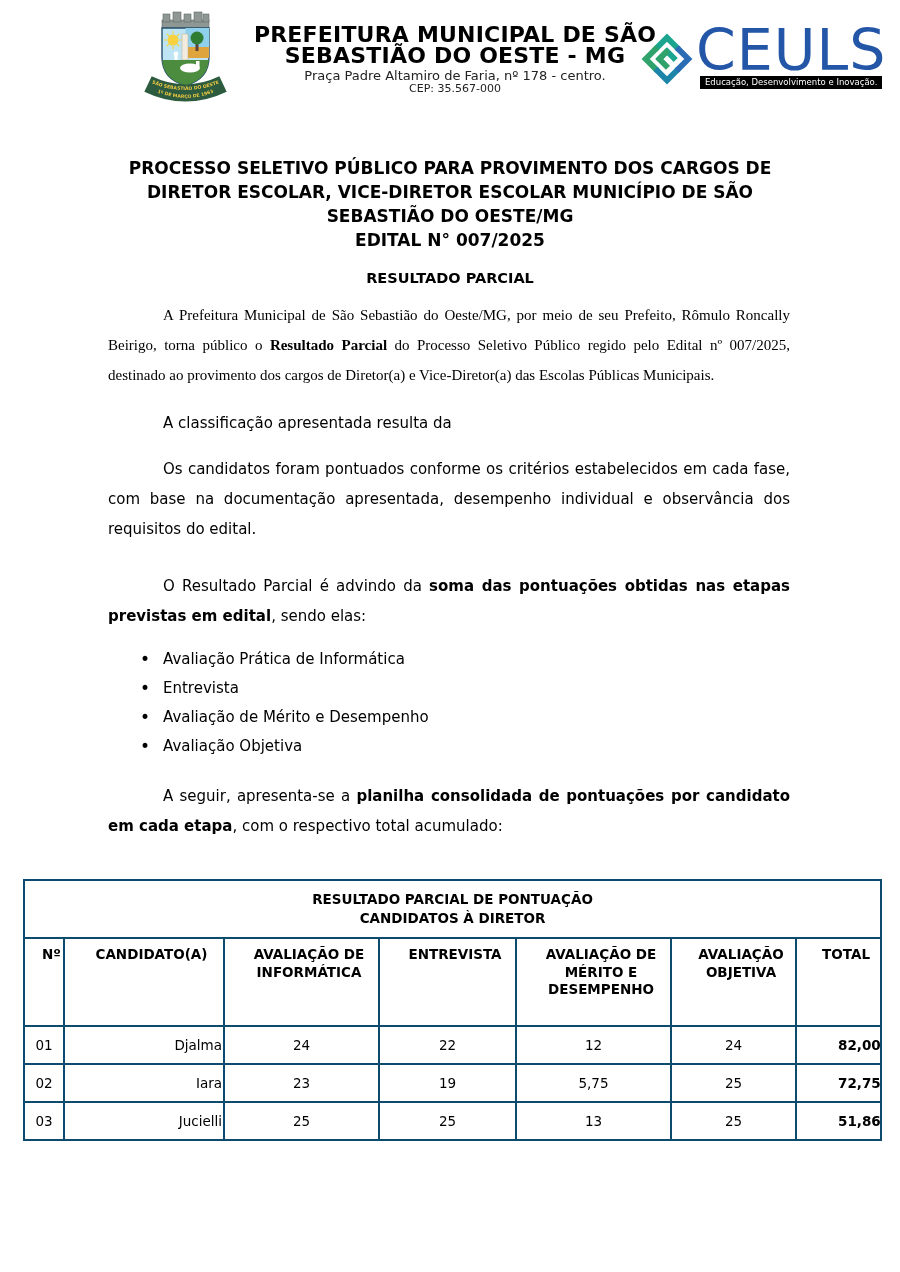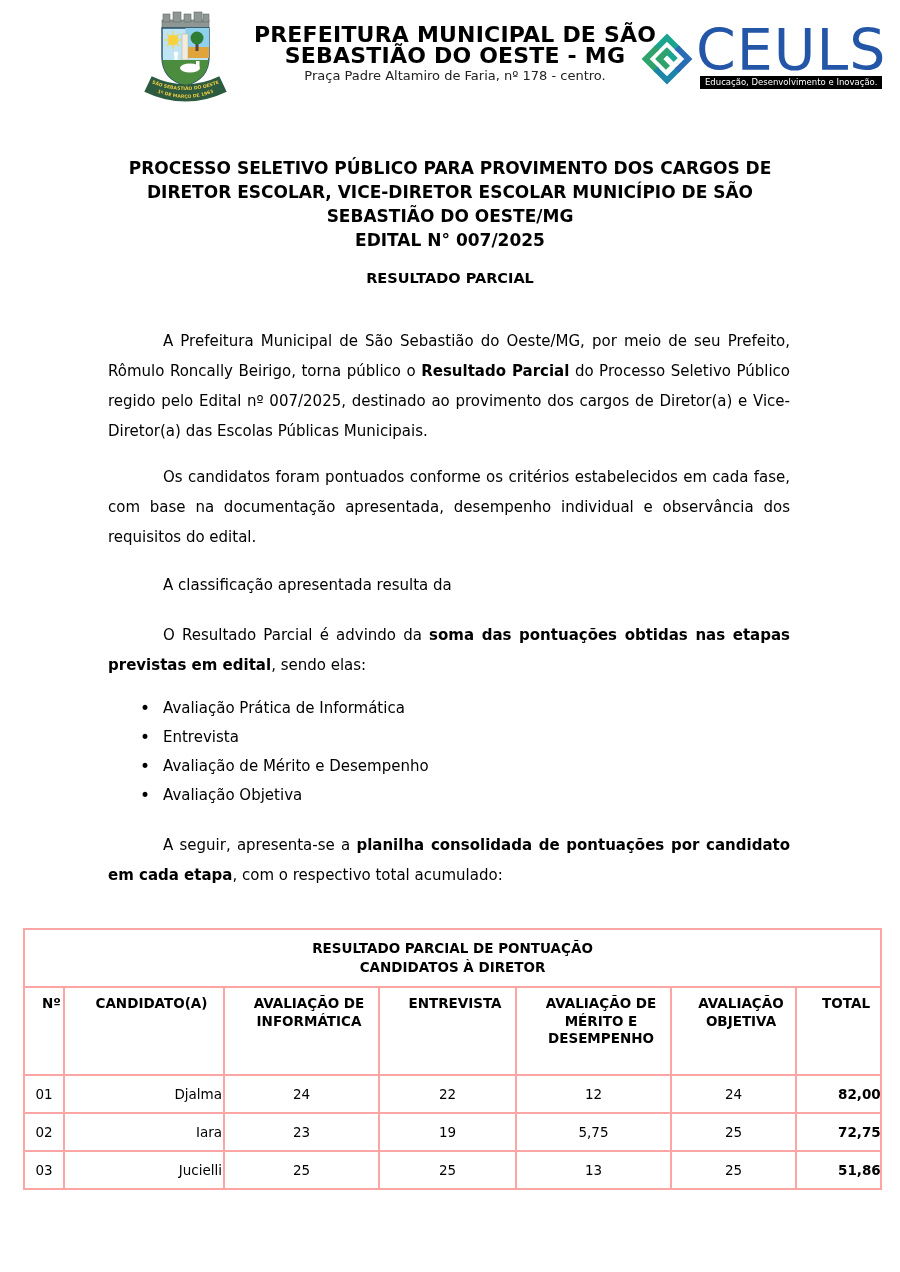--- a/index.html
+++ b/index.html
@@ -26,34 +26,34 @@
   .ceuls-tag{position:absolute;left:64px;top:50px;background:#000000;color:#fff;font-size:8.5px;line-height:11px;padding:1px 5px;white-space:nowrap;}
 
   
   .doc-title{margin:38px auto 0;width:690px;text-align:center;font-weight:bold;font-size:17px;line-height:24px;}
   .doc-title .edital{display:block;}
   .subtitle{margin-top:16px;text-align:center;font-weight:bold;font-size:14.5px;line-height:20px;}
 
   
   .bodytext{margin-left:108px;width:682px;font-size:15px;line-height:30px;text-align:justify;}
   .para{text-indent:55px;margin:0;}
-  .p1{margin-top:38px;}
+  .p1{margin-top:12px;font-family:Liberation Serif, serif;}
   .p2{margin-top:18px;}
   .p3{margin-top:16px;}
-  .p4{margin-top:20px;}
+  .p4{margin-top:27px;}
   .p5{margin-top:20px;}
   .b{font-weight:bold;}
 
   ul.bullets{margin:14px 0 0 55px;padding:0;list-style:none;}
   ul.bullets li{position:relative;line-height:29px;text-align:left;text-indent:0;}
   ul.bullets li::before{content:"•";position:absolute;left:-23px;top:0;font-size:17px;}
 
   
   table.results{border-collapse:collapse;table-layout:fixed;margin:38px 0 0 23px;width:857px;}
-  table.results th,table.results td{border:2px solid #fca5a5;font-size:13.5px;overflow:hidden;margin-top:32px;}
+  table.results th,table.results td{border:2px solid #0c4a6e;font-size:13.5px;overflow:hidden;margin-top:32px;}
   .t-title{height:54px;text-align:center;font-weight:bold;font-size:14px;line-height:19px;vertical-align:middle;}
   tr.colhead th{height:78px;vertical-align:top;padding-top:7px;text-align:center;font-weight:bold;line-height:17.5px;padding-left:16px;}
   tr.dat td{height:34px;text-align:center;vertical-align:middle;}
   tr.dat td.name{text-align:right;padding-left:3px;}
   tr.dat td.total{font-weight:bold;padding-left:41px;}
 </style>
 </head>
 <body>
 
 <div class="page">
@@ -114,20 +114,21 @@
       </text>
       <text font-size="4.6" fill="#ecc93f" font-weight="bold">
         <textPath href="#ribcurve2" startOffset="50%" text-anchor="middle">1º DE MARÇO DE 1963</textPath>
       </text>
     </svg>
 
     <div class="org-block">
       <div class="org-name">PREFEITURA MUNICIPAL DE SÃO</div>
       <div class="org-name">SEBASTIÃO DO OESTE - MG</div>
       <div class="org-addr">Praça Padre Altamiro de Faria, nº 178 - centro.</div>
+      <div class="org-cep">CEP: 35.567-000</div>
     </div>
 
     <div class="ceuls">
       <svg class="ceuls-icon" viewBox="0 0 64 64">
         <g stroke="#1ba58f" stroke-width="6" fill="none">
           <path d="M20,22 L32,10 L44,22"></path>
           <path d="M23,33 L32,24 L41,33"></path>
         </g>
         <g stroke="#2fa36b" stroke-width="6" fill="none">
           <path d="M22,20 L10,32 L22,44"></path>
@@ -150,23 +151,23 @@
   <div class="doc-title">
     <span>PROCESSO SELETIVO PÚBLICO PARA PROVIMENTO DOS CARGOS DE DIRETOR ESCOLAR, VICE-DIRETOR ESCOLAR MUNICÍPIO DE SÃO SEBASTIÃO DO OESTE/MG</span>
     <span class="edital">EDITAL N° 007/2025</span>
   </div>
   <div class="subtitle">RESULTADO PARCIAL</div>
 
   <div class="bodytext">
 
     <p class="para p1"><span>A Prefeitura Municipal de São Sebastião do Oeste/MG, por meio de seu Prefeito, Rômulo Roncally Beirigo, torna público o </span><span class="b">Resultado Parcial</span><span> do Processo Seletivo Público regido pelo Edital nº 007/2025, destinado ao provimento dos cargos de Diretor(a) e Vice-Diretor(a) das Escolas Públicas Municipais.</span></p>
 
+    <p class="para p2">A classificação apresentada resulta da</p>
+
     <p class="para p3">Os candidatos foram pontuados conforme os critérios estabelecidos em cada fase, com base na documentação apresentada, desempenho individual e observância dos requisitos do edital.</p>
-
-    <p class="para p2">A classificação apresentada resulta da</p>
 
     <p class="para p4"><span>O Resultado Parcial é advindo da </span><span class="b">soma das pontuações obtidas nas etapas previstas em edital</span><span>, sendo elas:</span></p>
 
     <ul class="bullets">
       <li>Avaliação Prática de Informática</li>
       <li>Entrevista</li>
       <li>Avaliação de Mérito e Desempenho</li>
       <li>Avaliação Objetiva</li>
     </ul>
 

